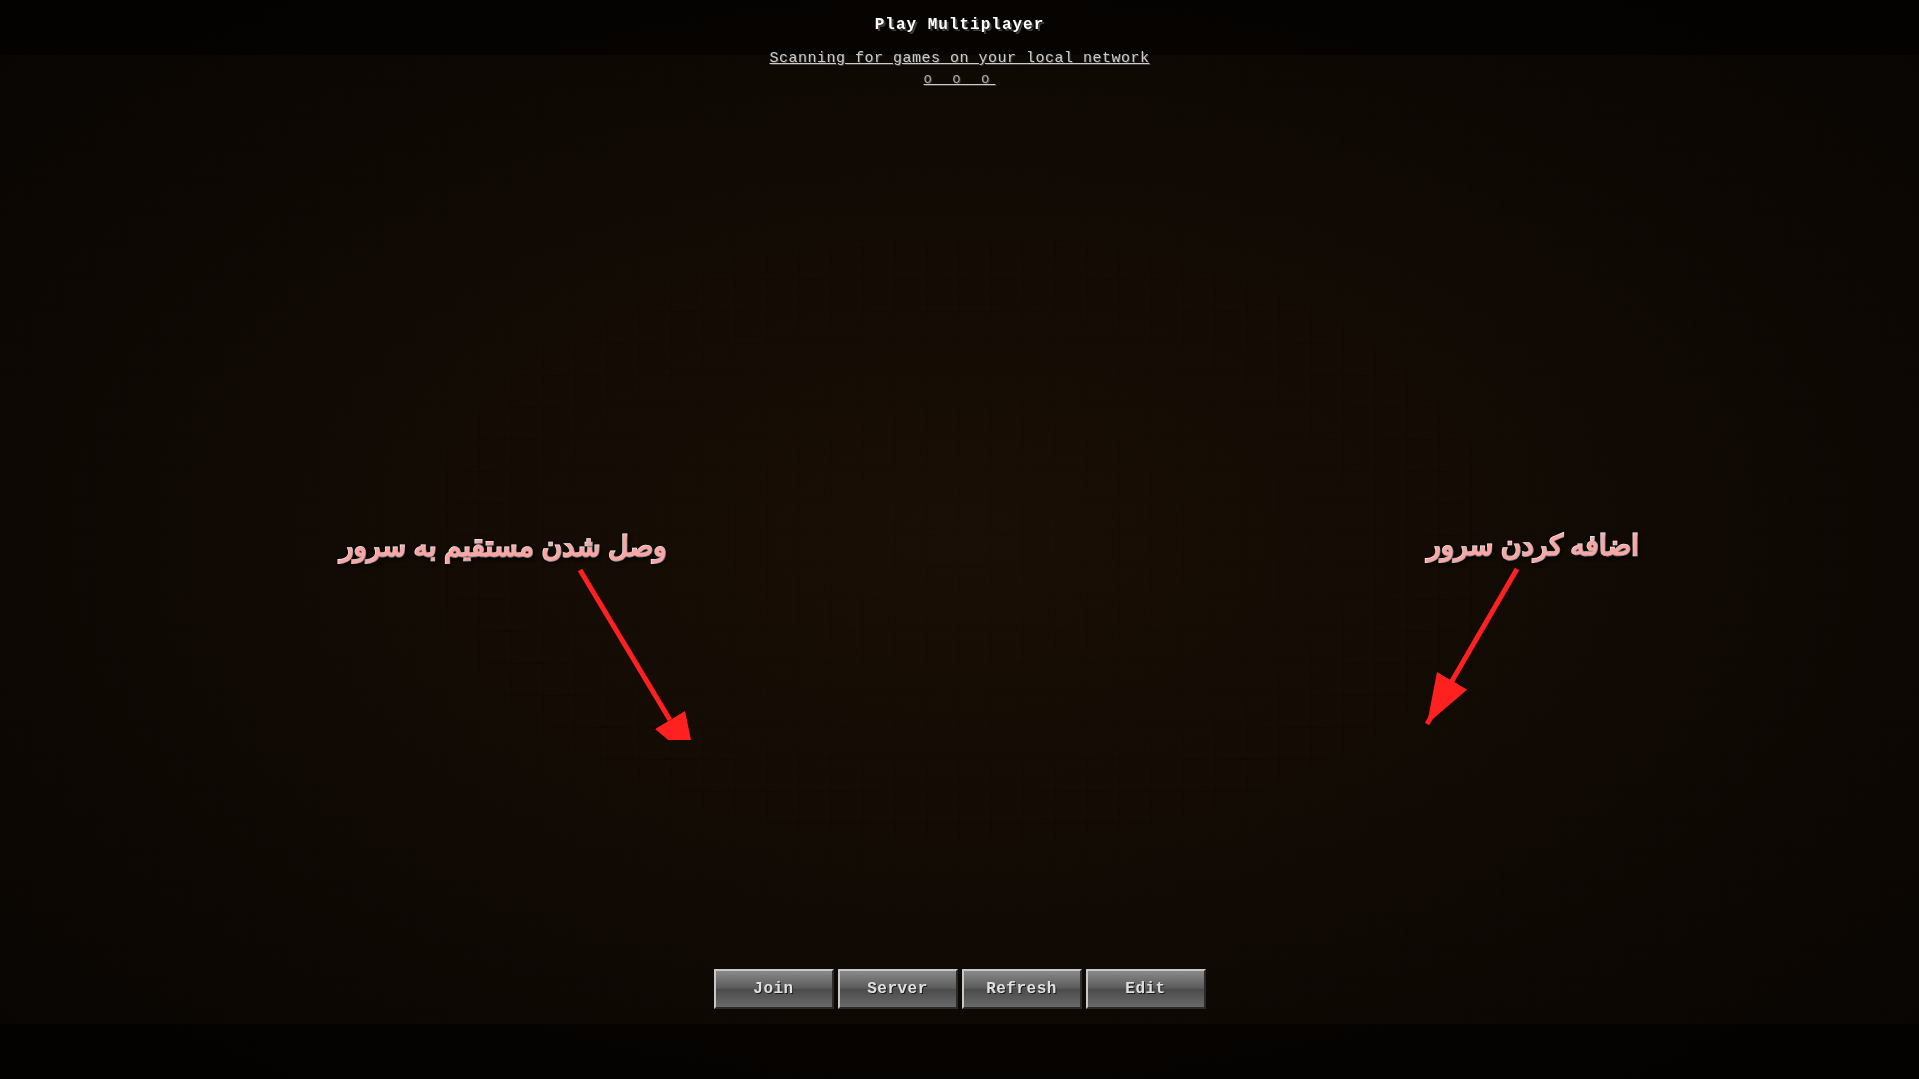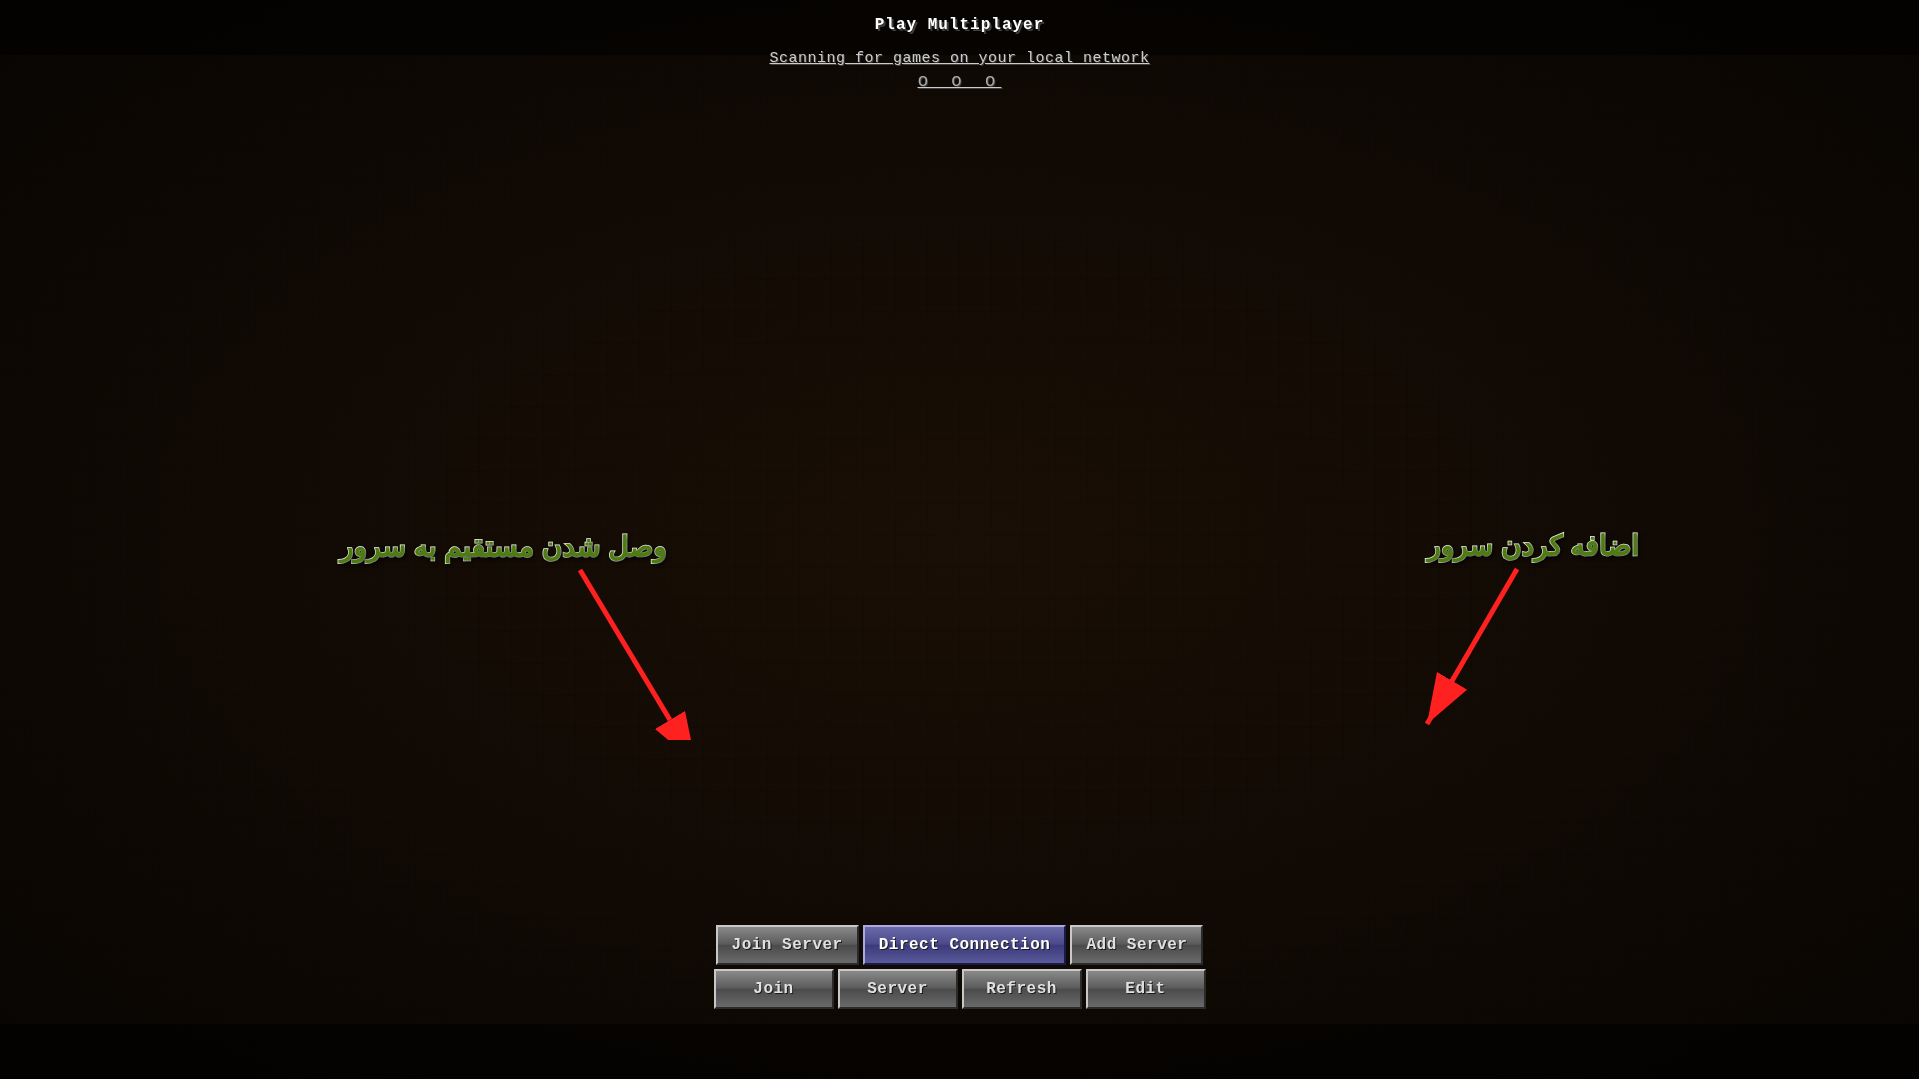--- a/index.html
+++ b/index.html
@@ -88,21 +88,21 @@
       text-shadow: 1px 1px 0px #3f3f3f;
       white-space: nowrap;
       text-align: center;
       text-decoration: underline;
     }
 
     .scanning-dots {
       display: block;
       text-align: center;
       margin-top: 4px;
-      font-size: 18px;
+      font-size: 14px;
       color: #aaaaaa;
       letter-spacing: 6px;
     }
 
     
     .button-area {
       position: absolute;
       bottom: 70px;
       left: 50%;
       transform: translateX(-50%);
@@ -143,21 +143,21 @@
       border-left: 2px solid #aaaadd;
       border-right: 2px solid #1a1a4a;
       border-bottom: 2px solid #1a1a4a;
       color: #ffffff;
     }
 
     .annotation-text {
       font-family: 'Arial', sans-serif;
       font-size: 28px;
       font-weight: 900;
-      color: #4d7c0f;
+      color: #fca5a5;
       -webkit-text-stroke: 1.5px #ffffff;
       paint-order: stroke fill;
       text-shadow: 2px 2px 4px rgba(0,0,0,0.8);
       direction: rtl;
       unicode-bidi: bidi-override;
     }
 
     .arrow-svg {
       position: absolute;
     }
@@ -212,23 +212,18 @@
       <marker id="arrowhead-right" markerWidth="10" markerHeight="7" refX="10" refY="3.5" orient="auto-start-reverse">
         <polygon points="0 0, 10 3.5, 0 7" fill="#ff2020"></polygon>
       </marker>
     </defs>
     <line x1="120" y1="10" x2="30" y2="165" stroke="#ff2020" stroke-width="5" marker-end="url(#arrowhead-right)"></line>
   </svg>
 </div>
 
 <div class="button-area">
   <div class="button-row">
-    <button class="mc-button">Join Server</button>
-    <button class="mc-button highlighted">Direct Connection</button>
-    <button class="mc-button">Add Server</button>
-  </div>
-  <div class="button-row">
     <button class="mc-button">Join</button>
     <button class="mc-button">Server</button>
     <button class="mc-button">Refresh</button>
     <button class="mc-button">Edit</button>
   </div>
 </div>
 
 </body></html>

